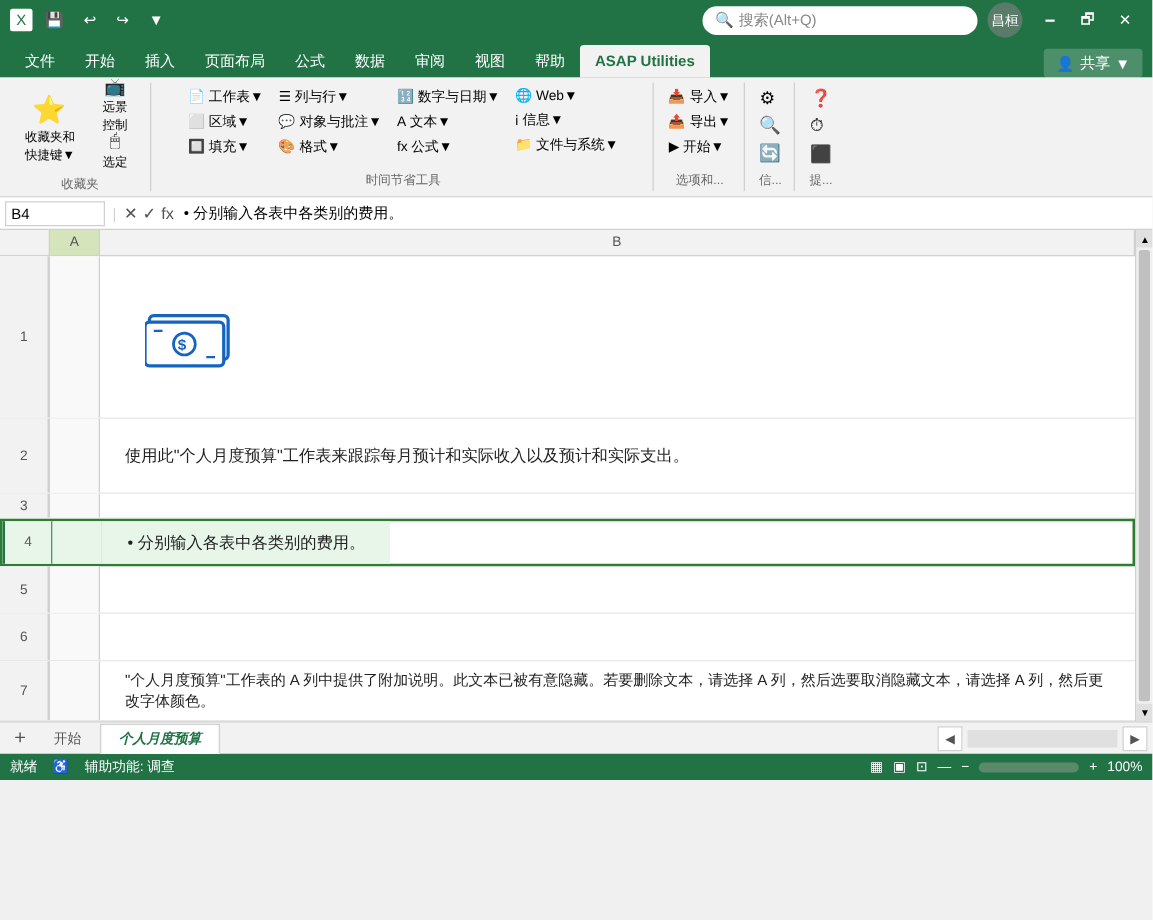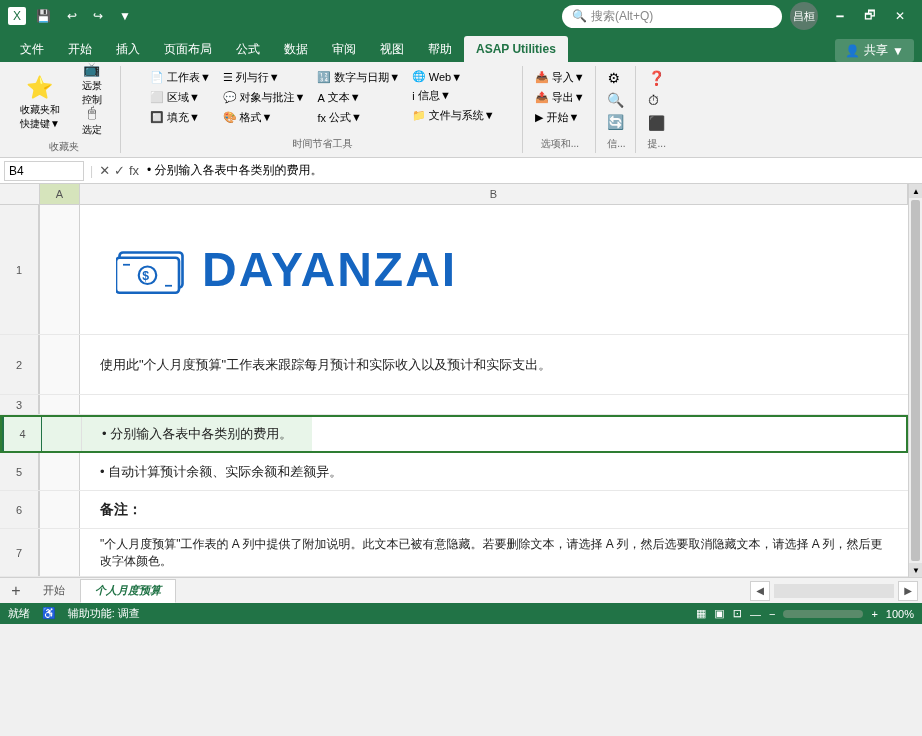--- a/index.html
+++ b/index.html
@@ -483,21 +483,20 @@
         <div class="dayanzai-logo">
 
           <svg class="logo-icon" viewBox="0 0 80 56" fill="none" xmlns="http://www.w3.org/2000/svg">
             <rect x="4" y="8" width="72" height="40" rx="4" stroke="#1565c0" stroke-width="3" fill="none"></rect>
             <rect x="0" y="14" width="72" height="40" rx="4" stroke="#1565c0" stroke-width="3" fill="white"></rect>
             <circle cx="36" cy="34" r="10" stroke="#1565c0" stroke-width="2.5" fill="none"></circle>
             <text x="30" y="39" fill="#1565c0" font-size="14" font-weight="bold">$</text>
             <line x1="8" y1="22" x2="16" y2="22" stroke="#1565c0" stroke-width="2"></line>
             <line x1="56" y1="46" x2="64" y2="46" stroke="#1565c0" stroke-width="2"></line>
           </svg>
-          <div class="logo-text">DAYANZAI</div>
         </div>
       </div>
     </div>
 
     <div class="grid-row row-h2">
       <div class="grid-cell-a">2</div>
       <div style="width:40px;flex-shrink:0;border-right:1px solid #d0d0d0;background:#f9f9f9;"></div>
       <div class="desc-text">
         <span>使用此"个人月度预算"工作表来跟踪每月预计和实际收入以及预计和实际支出。</span>
       </div>
@@ -513,31 +512,25 @@
       <div class="grid-cell-a active-cell" style="background:#d6e4bc;border-right:1px solid #217346;">4</div>
       <div style="width:40px;flex-shrink:0;border-right:1px solid #e0e0e0;background:#e8f5e9;"></div>
       <div class="bullet-text" style="background:#e8f5e9;">
         <span>• 分别输入各表中各类别的费用。</span>
       </div>
     </div>
 
     <div class="grid-row row-h5">
       <div class="grid-cell-a">5</div>
       <div style="width:40px;flex-shrink:0;border-right:1px solid #d0d0d0;background:#f9f9f9;"></div>
-      <div class="bullet-text">
-        <span>• 自动计算预计余额、实际余额和差额异。</span>
-      </div>
     </div>
 
     <div class="grid-row row-h6">
       <div class="grid-cell-a">6</div>
       <div style="width:40px;flex-shrink:0;border-right:1px solid #d0d0d0;background:#f9f9f9;"></div>
-      <div class="bullet-text">
-        <span class="note-bold">备注：</span>
-      </div>
     </div>
 
     <div class="grid-row row-h7">
       <div class="grid-cell-a">7</div>
       <div style="width:40px;flex-shrink:0;border-right:1px solid #d0d0d0;background:#f9f9f9;"></div>
       <div class="bullet-text small-text">
         <span>"个人月度预算"工作表的 A 列中提供了附加说明。此文本已被有意隐藏。若要删除文本，请选择 A 列，然后选要取消隐藏文本，请选择 A 列，然后更改字体颜色。</span>
       </div>
     </div>
   </div>

